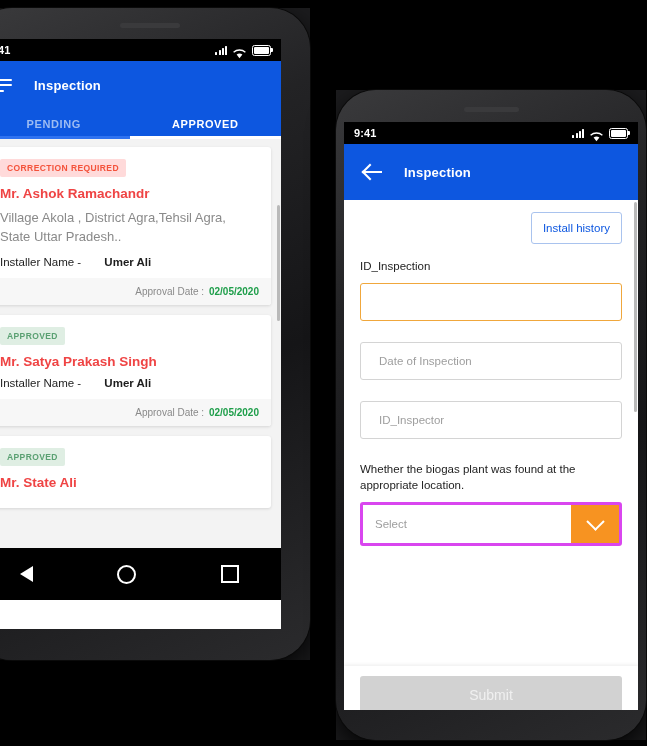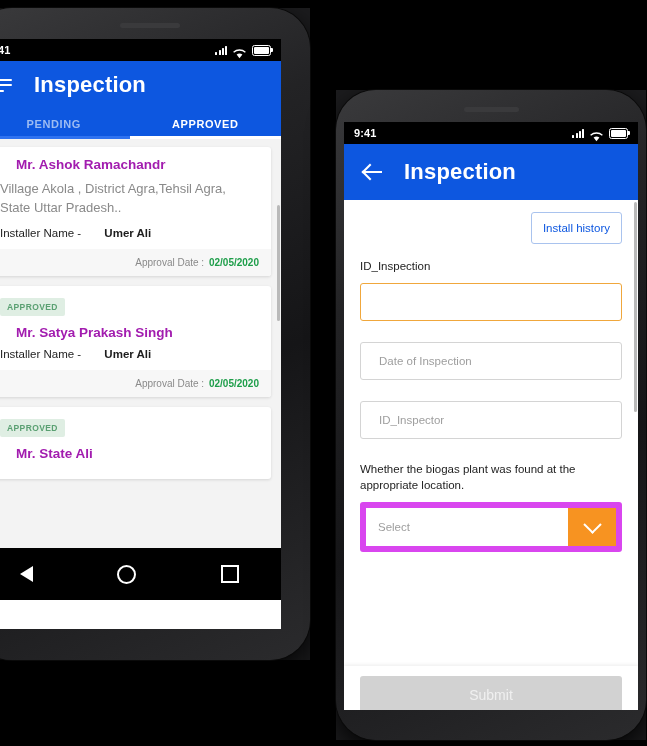--- a/index.html
+++ b/index.html
@@ -30,21 +30,21 @@
   .ico-signal i:nth-child(4){height:9px;}
   .ico-wifi{width:13px;height:10px;position:relative;}
   .ico-batt{width:17px;height:9px;border:1.3px solid #fff;border-radius:2.5px;position:relative;}
   .ico-batt::after{content:"";position:absolute;right:-3px;top:2px;width:1.6px;height:4px;
       background:#fff;border-radius:0 1px 1px 0;}
   .ico-batt::before{content:"";position:absolute;left:1px;top:1px;bottom:1px;right:1px;
       background:#fff;border-radius:1px;}
 
   
   .appbar{background:#0d57e0;color:#fff;display:flex;align-items:center;}
-  .appbar .title{font-size:22px;font-weight:700;letter-spacing:.2px;}
+  .appbar .title{font-size:13px;font-weight:700;letter-spacing:.2px;}
   .hamburger{width:18px;display:flex;flex-direction:column;gap:3.5px;cursor:pointer;}
   .hamburger span{display:block;height:2px;background:#fff;border-radius:1px;}
   .hamburger span:nth-child(1){width:18px;}
   .hamburger span:nth-child(2){width:18px;}
   .hamburger span:nth-child(3){width:10px;}
   .backarrow{width:22px;height:22px;position:relative;cursor:pointer;}
   .backarrow::before{content:"";position:absolute;left:2px;top:10px;width:18px;height:2px;background:#fff;}
   .backarrow::after{content:"";position:absolute;left:2px;top:5px;width:10px;height:10px;
       border-left:2px solid #fff;border-bottom:2px solid #fff;transform:rotate(45deg);}
 
@@ -58,40 +58,40 @@
 
   
   .listwrap{background:#f3f3f3;padding:8px 10px 0;box-sizing:border-box;overflow:hidden;}
   .card{background:#fff;border-radius:3px;margin-bottom:10px;
         box-shadow:0 1px 3px rgba(0,0,0,.12);overflow:hidden;}
   .card-body{padding:10px 12px 10px;}
   .badge{display:inline-block;font-size:8.5px;font-weight:600;letter-spacing:.4px;
          padding:4px 7px;border-radius:2px;margin-bottom:9px;}
   .badge.correction{background:#ffdada;color:#f4523b;}
   .badge.approved{background:#dfeee3;color:#5aa072;}
-  .cust-name{font-size:13.5px;font-weight:700;color:#a21caf;margin:0 0 8px;padding-left:16px;}
+  .cust-name{font-size:13.5px;font-weight:700;color:#ef4444;margin:0 0 8px;}
   .cust-addr{font-size:13px;color:#8a8a8a;line-height:1.45;margin:0 0 9px;}
   .installer{font-size:11.5px;color:#1d1d1d;margin:0;}
   .installer b{font-weight:700;margin-left:20px;}
   .card-foot{background:#f7f7f7;padding:8px 12px;text-align:right;font-size:10px;color:#8a8a8a;}
   .card-foot .date{color:#1e9e4a;font-weight:700;margin-left:2px;}
 
   
   .formwrap{background:#fff;box-sizing:border-box;padding:12px 16px 0;overflow:hidden;position:relative;}
   .hist-row{display:flex;justify-content:flex-end;margin-bottom:14px;}
   .hist-btn{border:1px solid #a9c3ee;color:#0d57e0;background:#fff;border-radius:3px;
             font-size:11.5px;padding:9px 11px;cursor:pointer;font-family:inherit;}
   .fld-label{font-size:11.5px;color:#1d1d1d;margin:8px 0 8px;line-height:1.45;}
   .inp{width:100%;box-sizing:border-box;height:38px;border:1px solid #d4d4d4;border-radius:3px;
        font-size:11.5px;padding:0 18px;color:#6e6e6e;background:#fff;font-family:inherit;outline:none;}
   .inp::placeholder{color:#9e9e9e;}
   .inp.focused{border:1.5px solid #f0a73c;}
   .gap{height:21px;}
   .gap-s{height:14px;}
-  .selrow{display:flex;border:6px solid #d946ef;border-radius:3px;overflow:hidden;height:38px;}
+  .selrow{display:flex;border:3px solid #d946ef;border-radius:3px;overflow:hidden;height:38px;}
   .selrow .selfield{flex:1;display:flex;align-items:center;padding:0 12px;font-size:11.5px;color:#9e9e9e;}
   .selrow .selbtn{width:48px;background:#f79321;display:flex;align-items:center;justify-content:center;cursor:pointer;}
   .chev{width:11px;height:11px;border-right:2px solid #fff;border-bottom:2px solid #fff;
         transform:rotate(45deg) translate(-2px,-2px);}
   .submitbar{position:absolute;left:0;right:0;bottom:0;background:#fff;padding:10px 16px 14px;
              box-sizing:border-box;box-shadow:0 -1px 4px rgba(0,0,0,.08);}
   .submit{width:100%;border:0;background:#d2d2d2;color:#f0f0f0;font-size:14px;
           border-radius:3px;height:38px;cursor:default;font-family:inherit;}
 
   
@@ -143,20 +143,21 @@
 
     <div class="tabs">
       <div class="tab inactive">PENDING</div>
       <div class="tab active">APPROVED</div>
     </div>
 
     <div class="listwrap" style="height:409px;position:relative;">
 
       <div class="card">
         <div class="card-body">
+          <span class="badge correction">CORRECTION REQUIRED</span>
           <p class="cust-name">Mr. Ashok  Ramachandr</p>
           <p class="cust-addr">Village Akola , District Agra,Tehsil Agra, State Uttar Pradesh..</p>
           <p class="installer"><span>Installer Name - </span><b>Umer Ali</b></p>
         </div>
         <div class="card-foot"><span>Approval Date : </span><span class="date">02/05/2020</span></div>
       </div>
 
       <div class="card">
         <div class="card-body">
           <span class="badge approved">APPROVED</span>

